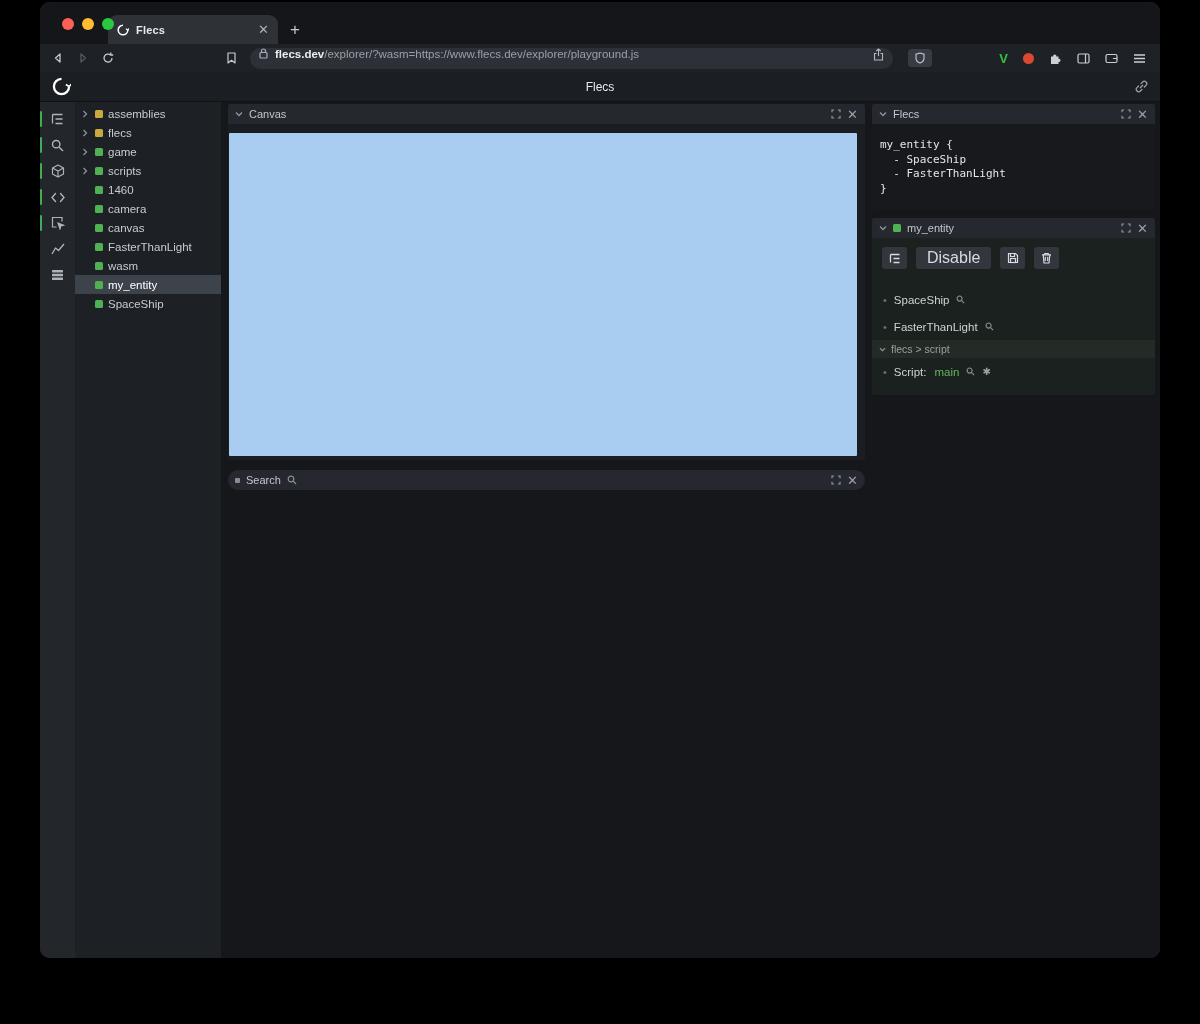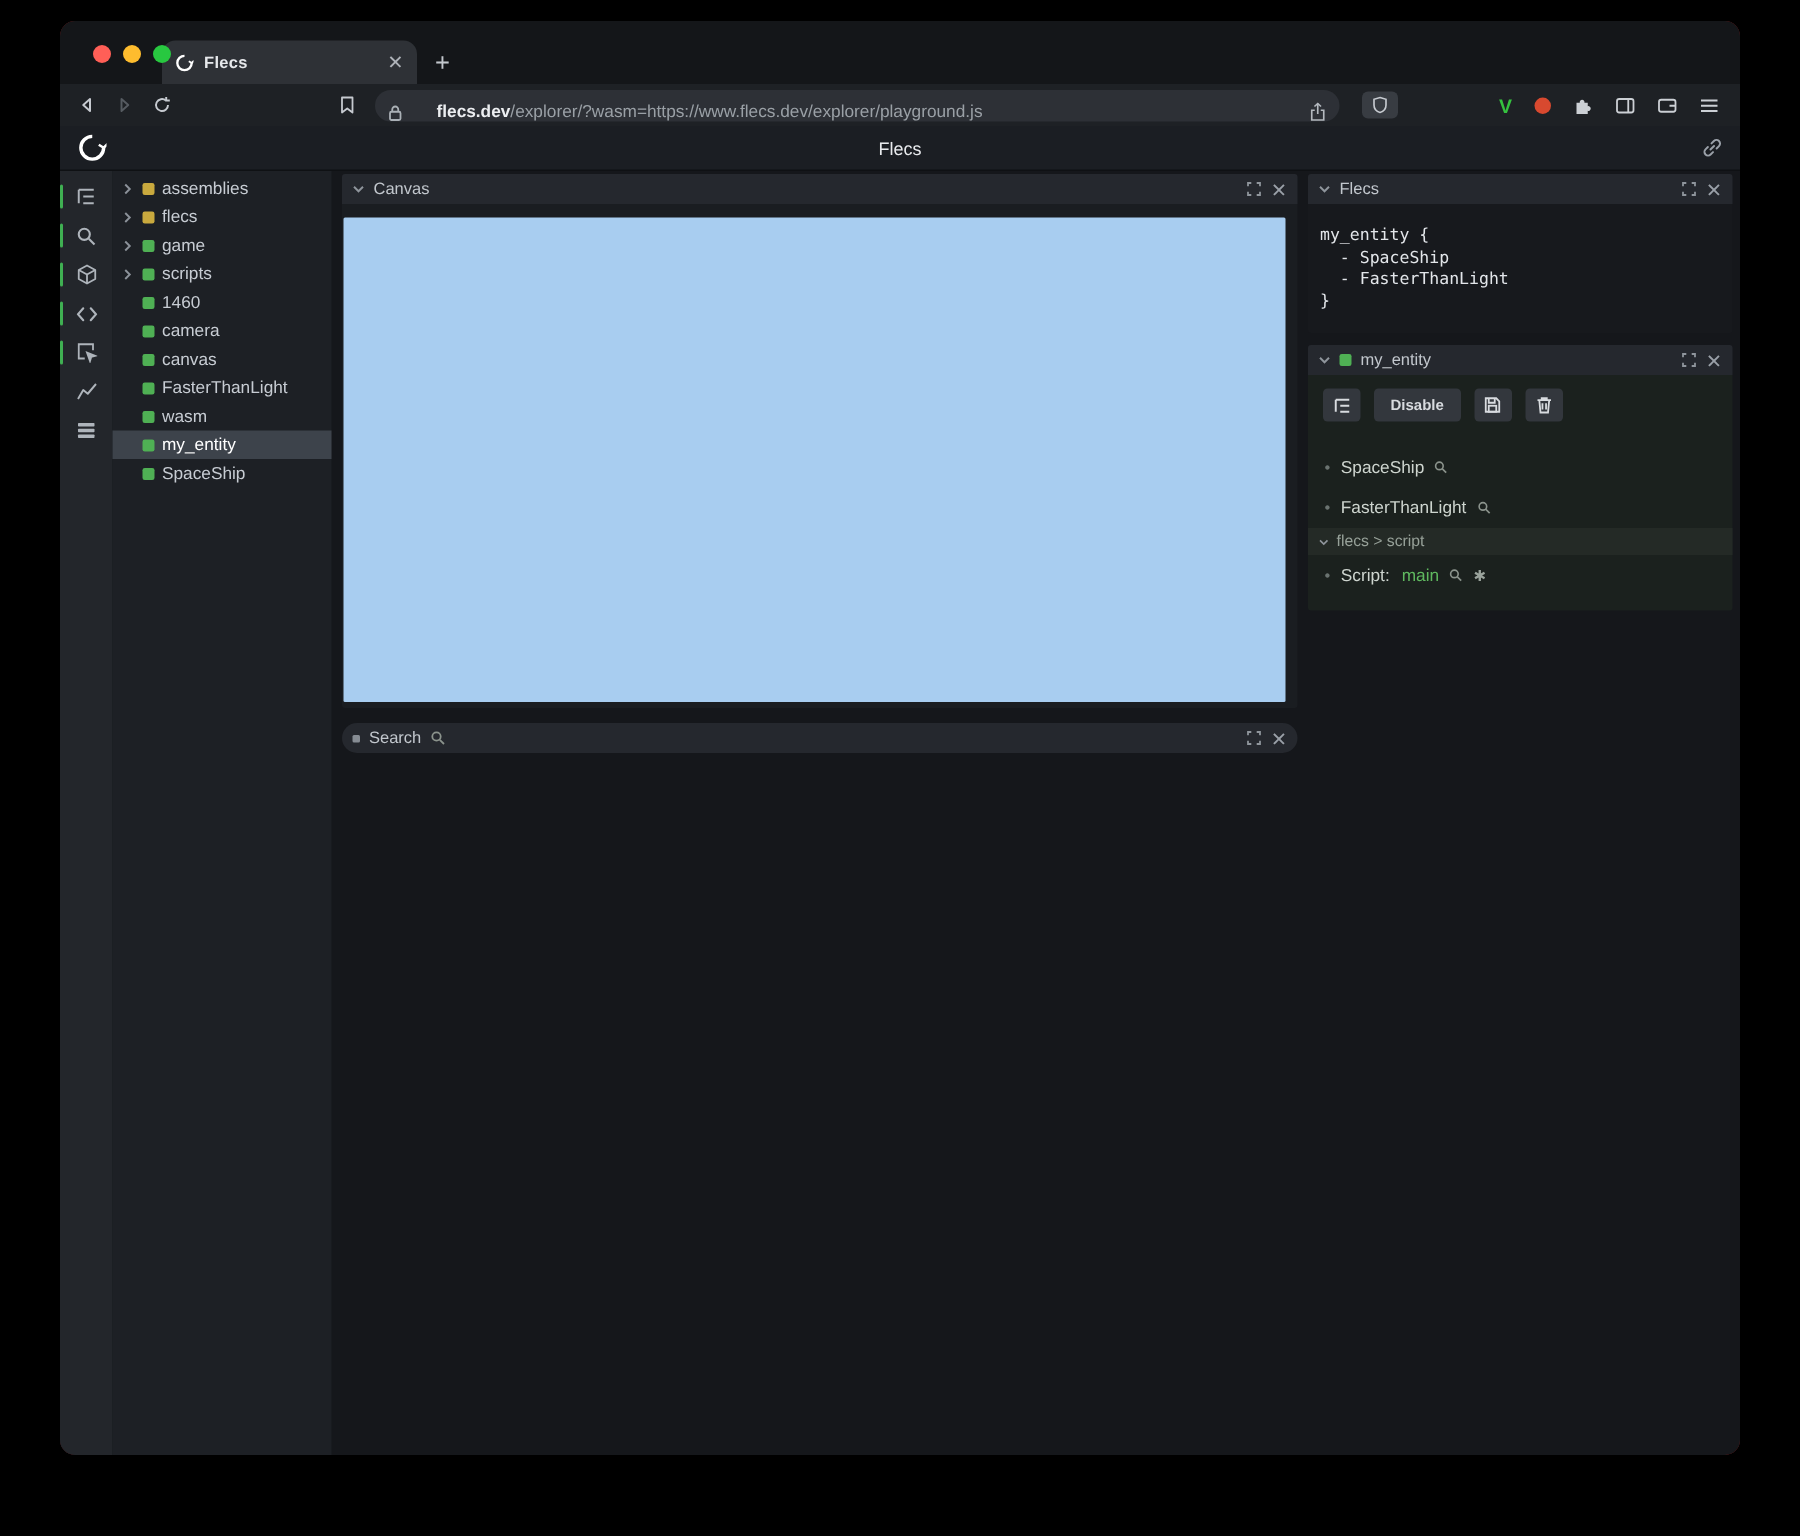--- a/index.html
+++ b/index.html
@@ -1,40 +1,40 @@
 <!DOCTYPE html>
 <html><head>
 <meta charset="utf-8">
 <style>
   * { margin:0; padding:0; box-sizing:border-box; }
   html,body { width:1200px; height:1024px; }
   body { background:#000; font-family:"Liberation Sans", sans-serif; position:relative; overflow:hidden; }
 
-  .window { position:absolute; left:40px; top:14px; width:1120px; height:956px;
+  .window { position:absolute; left:40px; top:2px; width:1120px; height:956px;
             background:#7f1d1d; border-radius:10px; overflow:hidden; display:flex; flex-direction:column;
             box-shadow:0 0 0 1px #000; }
 
   
   .tabstrip { height:42px; background:#141619; display:flex; align-items:flex-end; position:relative; flex:0 0 auto; }
   .traffic { position:absolute; left:22px; top:16px; display:flex; gap:8px; }
   .dot { width:12px; height:12px; border-radius:50%; display:inline-block; }
   .dot.red { background:#ff5f57; } .dot.yellow { background:#febc2e; } .dot.green { background:#28c840; }
   .tab { margin-left:68px; width:170px; height:29px; background:#2e3136; border-radius:9px 9px 0 0;
          display:flex; align-items:center; padding:0 9px; gap:7px; color:#e7e9ec; font-size:11px; }
   .tab-title { flex:1; font-weight:bold; letter-spacing:.2px; }
   .tab-close { color:#aeb2b8; font-size:13px; line-height:1; cursor:default; }
   .newtab { color:#c3c7cd; font-size:17px; margin:0 0 6px 12px; line-height:1; }
 
   
   .toolbar { height:28px; background:#1e2125; display:flex; align-items:center; padding:0 14px 0 12px; gap:13px; flex:0 0 auto; }
   .tbtn { display:flex; align-items:center; color:#c6cad0; }
   .tbtn.disabled { color:#565b61; }
   .toolbar-gap { width:86px; }
-  .urlbar { flex:1; height:21px; background:#2d3036; border-radius:11px; display:flex; align-items:flex-end;
-            padding:0 9px; gap:23px; min-width:0; }
+  .urlbar { flex:1; height:21px; background:#2d3036; border-radius:11px; display:flex; align-items:flex-start;
+            padding:0 9px; gap:7px; min-width:0; }
   .urltext { flex:1; font-size:11.5px; white-space:nowrap; overflow:hidden; }
   .url-domain { color:#eceef1; font-weight:bold; }
   .url-path { color:#9aa0a6; }
   .shieldbox { width:24px; height:18px; background:#383c42; border-radius:4px; display:flex; align-items:center; justify-content:center; color:#c6cad0; margin-left:2px; }
   .ext-cluster { display:flex; align-items:center; gap:15px; margin-left:54px; }
   .ext-v { color:#35c23f; font-weight:bold; font-size:13px; line-height:1; }
   .ext-red { width:11px; height:11px; border-radius:50%; background:#d8492f; }
   .exticon { color:#ccd0d5; display:flex; align-items:center; }
 
   
@@ -74,21 +74,21 @@
   .search-dot { width:5px; height:5px; background:#868c93; border-radius:1px; }
 
   .editor-body { height:86px; background:#17191d; padding:14px 8px; border-radius:0 0 2px 2px; }
   .code-line { font-family:"DejaVu Sans Mono", monospace; font-size:11px; line-height:14.5px;
                color:#e3e6ea; white-space:pre; }
 
   .entity-panel { margin-top:8px; }
   .entity-body { background:#1b211e; border-radius:0 0 2px 2px; padding-bottom:10px; }
   .btnrow { padding:9px 10px 17px 10px; display:flex; align-items:center; gap:9px; }
   .ebtn { height:22px; background:#33373d; border-radius:3px; display:flex; align-items:center; justify-content:center;
-          color:#d8dbdf; font-size:10px;font-weight:bold; }
+          color:#d8dbdf; font-size:16px; }
   .ebtn.iconbtn { width:25px; }
   .ebtn.textbtn { padding:0 11px; }
   .section-header { height:18px; background:#242a26; display:flex; align-items:center; gap:5px; padding:0 7px;
                     font-size:10.5px; color:#97a199; }
   .comp-row { height:27px; display:flex; align-items:center; gap:7px; padding-left:11px; font-size:11.5px; color:#ced5cf; }
   .bullet { color:#6a7370; font-size:11px; }
   .mini-mag { color:#8b938c; display:flex; align-items:center; }
   .star { color:#9aa39c; font-size:10px; }
   .script-val { margin-left:1px; }
 

